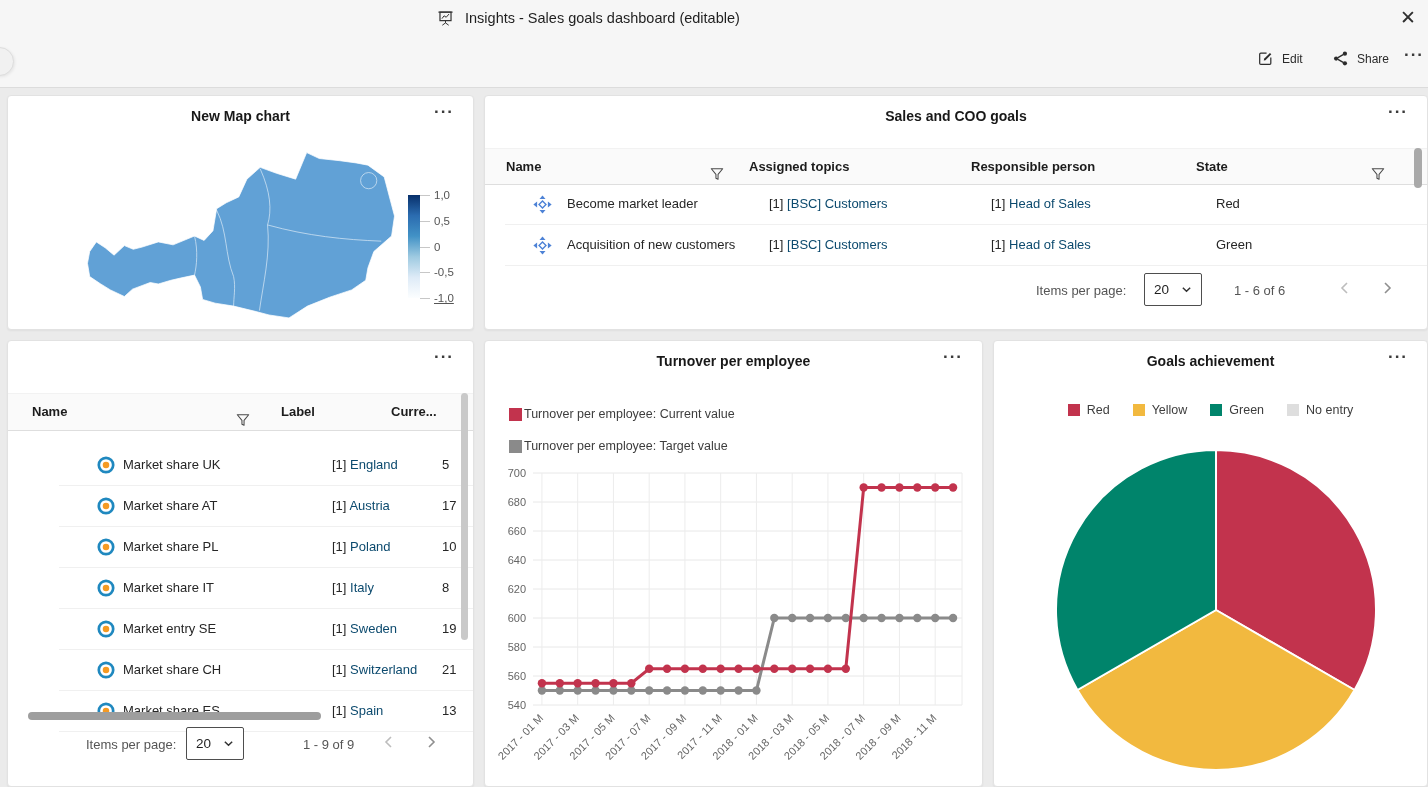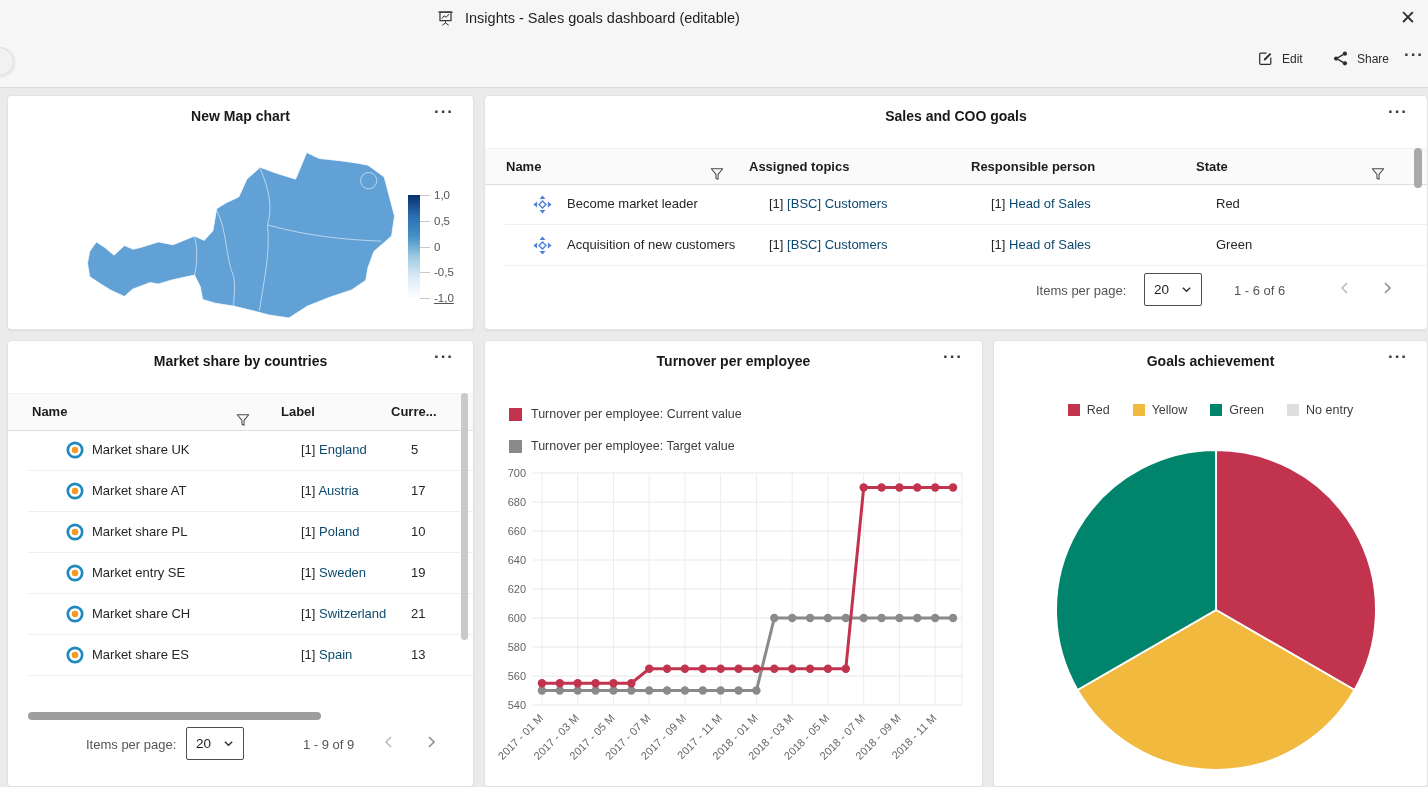--- a/index.html
+++ b/index.html
@@ -45,21 +45,21 @@
   .lk{color:#0c4a6e;text-decoration:none;cursor:pointer;}
   .vthumb{position:absolute;width:8px;border-radius:4px;background:#b3b3b3;cursor:pointer;}
   .hthumb{position:absolute;height:8px;border-radius:4px;background:#9e9e9e;cursor:pointer;}
   
   .pg-label,.pg-range{position:absolute;font-size:13px;color:#555;}
   .pagesize{position:absolute;width:58px;height:33px;border:1px solid #4e4e4e;border-radius:2px;background:#fff;
             display:flex;align-items:center;justify-content:space-between;padding:0 9px;box-sizing:border-box;
             font-size:13.5px;color:#1e1e1e;cursor:pointer;}
   .pnav{position:absolute;cursor:pointer;padding:2px;}
   
-  .tl-item{position:absolute;left:24px;display:flex;align-items:center;gap:9px;font-size:12.5px;color:#3d3d3d;}
+  .tl-item{position:absolute;left:24px;display:flex;align-items:center;gap:2px;font-size:12.5px;color:#3d3d3d;}
   .tl-swatch{width:13px;height:13px;flex:none;}
   .line-chart{position:absolute;left:12px;top:124px;}
   .yt{font-size:11px;fill:#666;text-anchor:end;}
   .xt{font-size:11px;fill:#666;text-anchor:end;}
   
   .pl-row{position:absolute;left:0;right:0;top:62px;display:flex;justify-content:center;gap:23px;}
   .pl-item{display:flex;align-items:center;gap:7px;font-size:12.5px;color:#3d3d3d;}
   .pl-swatch{width:12px;height:12px;flex:none;}
   .pie-svg{position:absolute;left:57px;top:104px;}
 </style>
@@ -201,33 +201,32 @@
     <span class="pg-range" style="left:749px;top:187px;">1 - 6 of 6</span>
     <span class="pnav" style="left:851px;top:183px;"><svg width="14" height="14" viewBox="0 0 14 14">
           <path d="M9 2L4 7l5 5" fill="none" stroke="#bdbdbd" stroke-width="1.6"></path>
         </svg></span>
     <span class="pnav" style="left:893px;top:183px;"><svg width="14" height="14" viewBox="0 0 14 14">
           <path d="M5 2l5 5-5 5" fill="none" stroke="#8f8f8f" stroke-width="1.6"></path>
         </svg></span>
   </section>
 
   <section class="panel panel-market">
-    <h2>Market share by countries</h2>
     <button class="menu-dots">···</button>
     <div class="thead" style="top:52px;height:36px;">
       <span style="left:24px;line-height:36px;">Name</span>
       <span class="funnel" style="left:228px;top:11px;">
         <svg width="14" height="14" viewBox="0 0 16 16">
             <path d="M1.5 2h13L9.2 8.4V14l-2.4-1.2V8.4z" fill="none" stroke="#4a4a4a" stroke-width="1.2" stroke-linejoin="round"></path>
           </svg>
       </span>
       <span style="left:273px;line-height:36px;">Label</span>
       <span style="left:383px;line-height:36px;">Curre...</span>
     </div>
-    <div class="tbody" style="top:89px;" id="market-body">
+    <div class="tbody" style="top:104px;padding-left:31px;" id="market-body">
         <div class="trow">
           <span class="cicon" style="left:38px;"><svg width="18" height="18" viewBox="0 0 20 20">
               <circle cx="10" cy="10" r="8" fill="#fff" stroke="#1f88bf" stroke-width="3"></circle>
               <circle cx="10" cy="10" r="3.6" fill="#f59a23"></circle>
             </svg></span>
           <span class="cell" style="left:64px;">Market share UK</span>
           <span class="cell" style="left:273px;"><span class="pfx">[1]</span> <a class="lk">England</a></span>
           <span class="cell" style="left:383px;">5</span>
         </div>
         <div class="trow">
@@ -240,20 +239,29 @@
           <span class="cell" style="left:383px;">17</span>
         </div>
         <div class="trow">
           <span class="cicon" style="left:38px;"><svg width="18" height="18" viewBox="0 0 20 20">
               <circle cx="10" cy="10" r="8" fill="#fff" stroke="#1f88bf" stroke-width="3"></circle>
               <circle cx="10" cy="10" r="3.6" fill="#f59a23"></circle>
             </svg></span>
           <span class="cell" style="left:64px;">Market share PL</span>
           <span class="cell" style="left:273px;"><span class="pfx">[1]</span> <a class="lk">Poland</a></span>
           <span class="cell" style="left:383px;">10</span>
+        </div>
+        <div class="trow">
+          <span class="cicon" style="left:38px;"><svg width="18" height="18" viewBox="0 0 20 20">
+              <circle cx="10" cy="10" r="8" fill="#fff" stroke="#1f88bf" stroke-width="3"></circle>
+              <circle cx="10" cy="10" r="3.6" fill="#f59a23"></circle>
+            </svg></span>
+          <span class="cell" style="left:64px;">Market share IT</span>
+          <span class="cell" style="left:273px;"><span class="pfx">[1]</span> <a class="lk">Italy</a></span>
+          <span class="cell" style="left:383px;">8</span>
         </div>
         <div class="trow">
           <span class="cicon" style="left:38px;"><svg width="18" height="18" viewBox="0 0 20 20">
               <circle cx="10" cy="10" r="8" fill="#fff" stroke="#1f88bf" stroke-width="3"></circle>
               <circle cx="10" cy="10" r="3.6" fill="#f59a23"></circle>
             </svg></span>
           <span class="cell" style="left:64px;">Market entry SE</span>
           <span class="cell" style="left:273px;"><span class="pfx">[1]</span> <a class="lk">Sweden</a></span>
           <span class="cell" style="left:383px;">19</span>
         </div>

